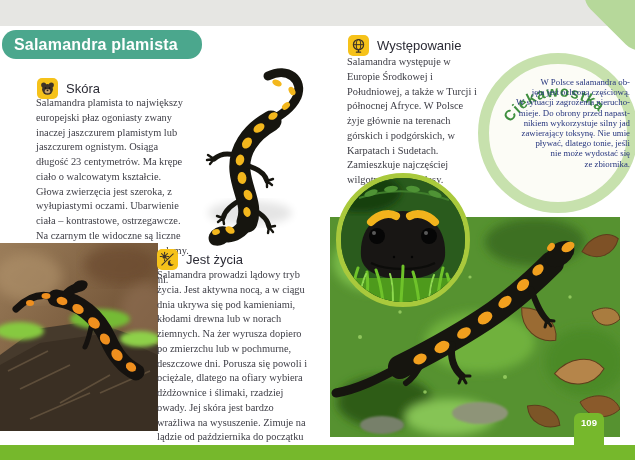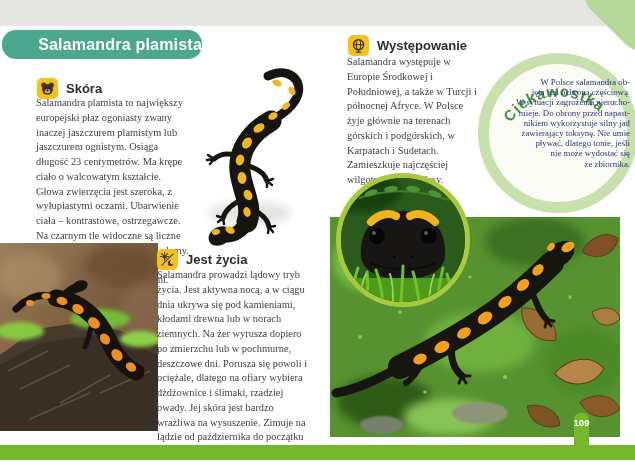--- a/index.html
+++ b/index.html
@@ -5,26 +5,26 @@
   html,body{margin:0;padding:0;}
   body{background:#d9d9d6;font-family:"Liberation Sans",sans-serif;}
   .canvas{position:relative;width:635px;height:465px;background:#ffffff;overflow:hidden;margin:0 auto;}
   .abs{position:absolute;}
 
   
   .top-edge{left:0;top:0;width:635px;height:26px;background:#e6e6e3;}
 
   
   .banner{left:2px;top:30px;width:200px;height:29px;background:#4ba78d;border-radius:14px;
-          display:flex;align-items:center;justify-content:flex-end;padding-left:12px;box-sizing:border-box;}
+          display:flex;align-items:center;justify-content:flex-start;padding-left:12px;box-sizing:border-box;}
   .banner span{color:#ffffff;font-weight:bold;font-size:16px;letter-spacing:.2px;}
 
   
   .sec-icon{width:21px;height:21px;background:#f6c21a;border-radius:5px;display:flex;align-items:center;justify-content:center;}
-  .sec-head{font-weight:bold;font-size:13px;color:#2b2b35;}
+  .sec-head{font-weight:normal;font-size:13px;color:#2b2b35;}
   .body-text{font-family:"Liberation Serif",serif;color:#3d3d45;font-size:10.4px;line-height:1.42;margin:0;}
 
   .wyglad-icon{left:37px;top:78px;}
   .wyglad-head{left:66px;top:81px;}
   .wyglad-body{left:36px;top:96px;width:155px;}
 
   .tryb-icon{left:157px;top:249px;}
   .tryb-head{left:186px;top:252px;}
   .tryb-body{left:157px;top:268px;width:152px;}
 
@@ -45,21 +45,21 @@
   .corner-blob{width:90px;height:90px;right:-50px;top:-50px;background:#b6d89a;border-radius:20px;transform:rotate(45deg);}
   .fact-circle{left:478px;top:53px;width:160px;height:160px;border-radius:50%;
                border:11px solid #c7e1ad;background:#fcfcf6;box-sizing:border-box;}
   .fact-arch{left:478px;top:53px;width:160px;height:160px;}
   .fact-arch text{fill:#3f8f3f;font-family:"Liberation Sans",sans-serif;font-weight:bold;font-size:15px;letter-spacing:1px;}
   .fact-text{left:486px;top:77px;width:144px;text-align:right;font-family:"Liberation Serif",serif;
              font-size:8.8px;line-height:10.2px;color:#26357e;}
 
   
   .footer-bar{left:0;top:445px;width:635px;height:15px;background:#76b82c;}
-  .page-tab{left:574px;top:413px;width:15px;height:47px;background:#76b82c;border-radius:6px 6px 4px 4px;
+  .page-tab{left:574px;top:413px;width:30px;height:47px;background:#76b82c;border-radius:6px 6px 4px 4px;
             display:flex;justify-content:center;}
   .page-tab span{color:#ffffff;font-weight:bold;font-size:9.5px;margin-top:4px;}
 </style>
 </head>
 <body>
 
 <div class="canvas">
 
   <div class="abs top-edge"></div>
 

